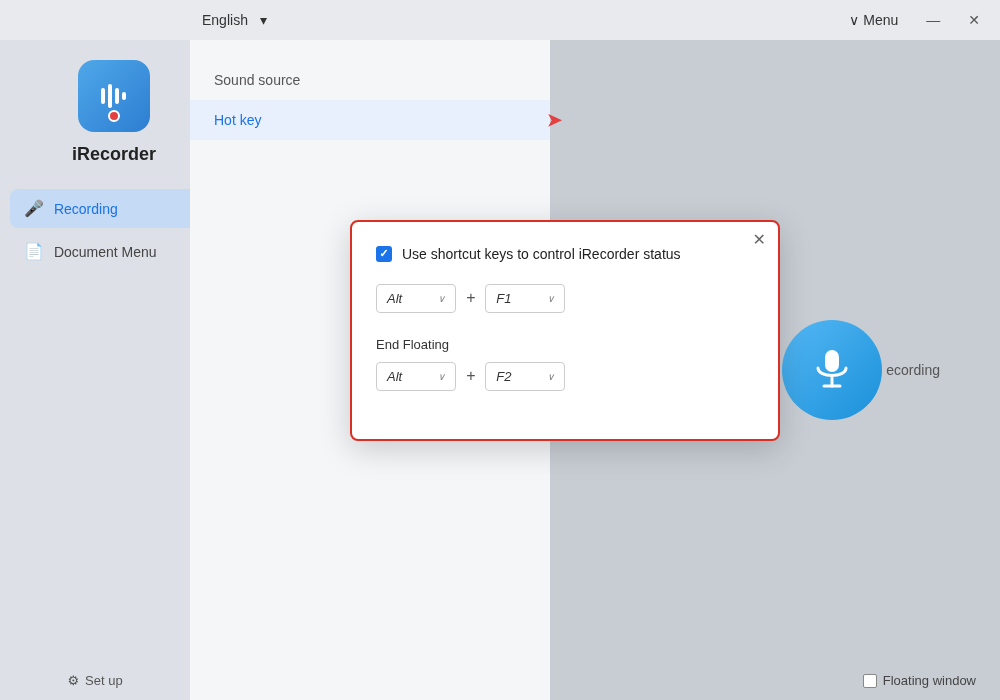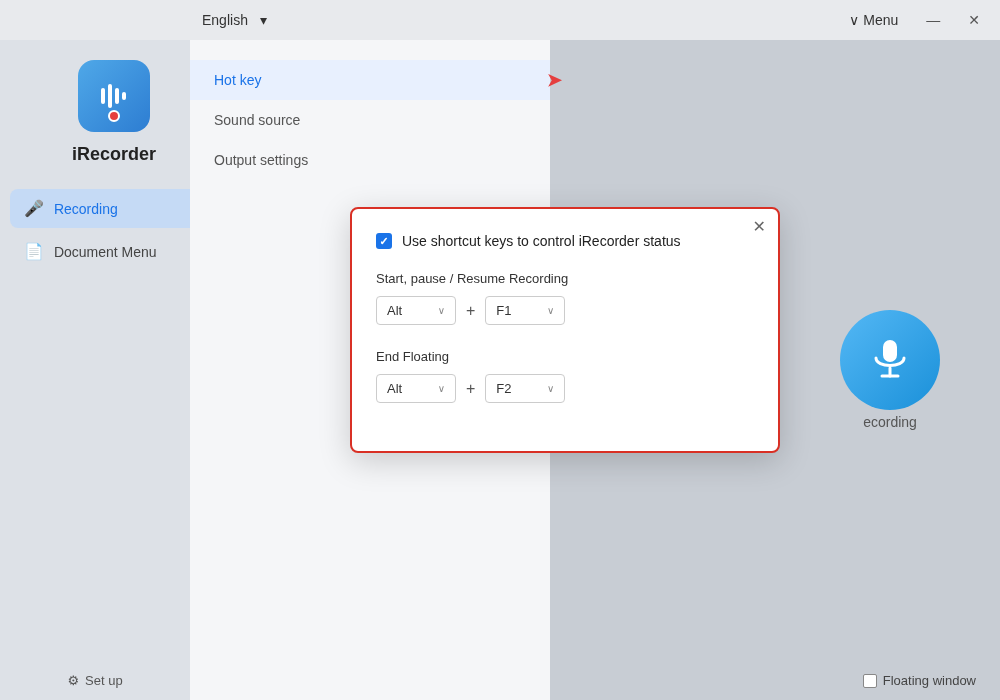--- a/index.html
+++ b/index.html
@@ -145,21 +145,21 @@
       justify-content: center;
     }
 
     
     .mic-area {
       position: absolute;
       right: 60px;
       top: 50%;
       transform: translateY(-50%);
       display: flex;
-      flex-direction: column;
+      flex-direction: row;
       align-items: center;
       gap: 4px;
     }
     .mic-circle {
       width: 100px;
       height: 100px;
       background: linear-gradient(135deg, #54b8f5, #1a90d9);
       border-radius: 50%;
       display: flex;
       align-items: center;
@@ -296,20 +296,21 @@
     .modal-section-title {
       font-size: 13px;
       color: #333;
       margin-bottom: 10px;
     }
     .modal-key-row {
       display: flex;
       align-items: center;
       gap: 10px;
       margin-bottom: 24px;
+      font-style: italic;
     }
     .key-select {
       display: flex;
       align-items: center;
       gap: 0;
       border: 1px solid #ccc;
       border-radius: 4px;
       background: white;
       padding: 6px 10px;
       font-size: 13px;
@@ -389,45 +390,41 @@
   </div>
 
   <div class="floating-window-area">
     <div class="floating-checkbox"></div>
     <span>Floating window</span>
   </div>
 </div>
 
 <div class="settings-panel">
   <div class="settings-nav">
+    <div class="settings-nav-item">
+      <span>Sound source</span>
+    </div>
     <div class="settings-nav-item active">
       <span>Hot key</span>
       <span class="settings-nav-arrow">➤</span>
-    </div>
-    <div class="settings-nav-item">
-      <span>Sound source</span>
-    </div>
-    <div class="settings-nav-item">
-      <span>Output settings</span>
     </div>
   </div>
 </div>
 
 <div class="modal-backdrop">
   <div class="modal modal-border">
     <button class="modal-close">✕</button>
 
     <div class="modal-checkbox-row">
       <div class="modal-checkbox">
         <span class="modal-checkbox-check">✓</span>
       </div>
       <span class="modal-checkbox-label">Use shortcut keys to control iRecorder status</span>
     </div>
 
-    <div class="modal-section-title">Start, pause / Resume Recording</div>
     <div class="modal-key-row">
       <div class="key-select">
         <span class="key-select-text">Alt</span>
         <span class="key-select-arrow">∨</span>
       </div>
       <span class="key-plus">+</span>
       <div class="key-select">
         <span class="key-select-text">F1</span>
         <span class="key-select-arrow">∨</span>
       </div>

